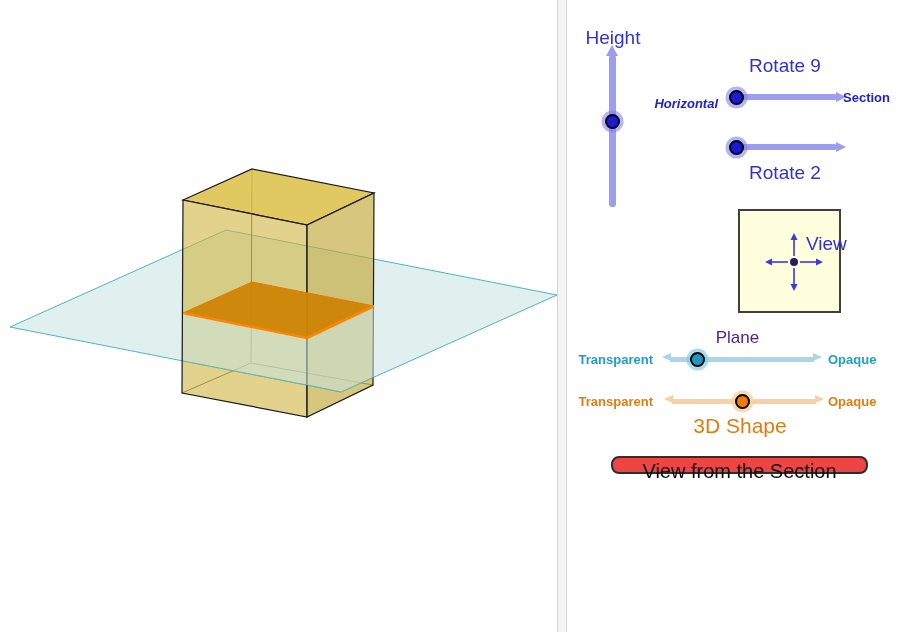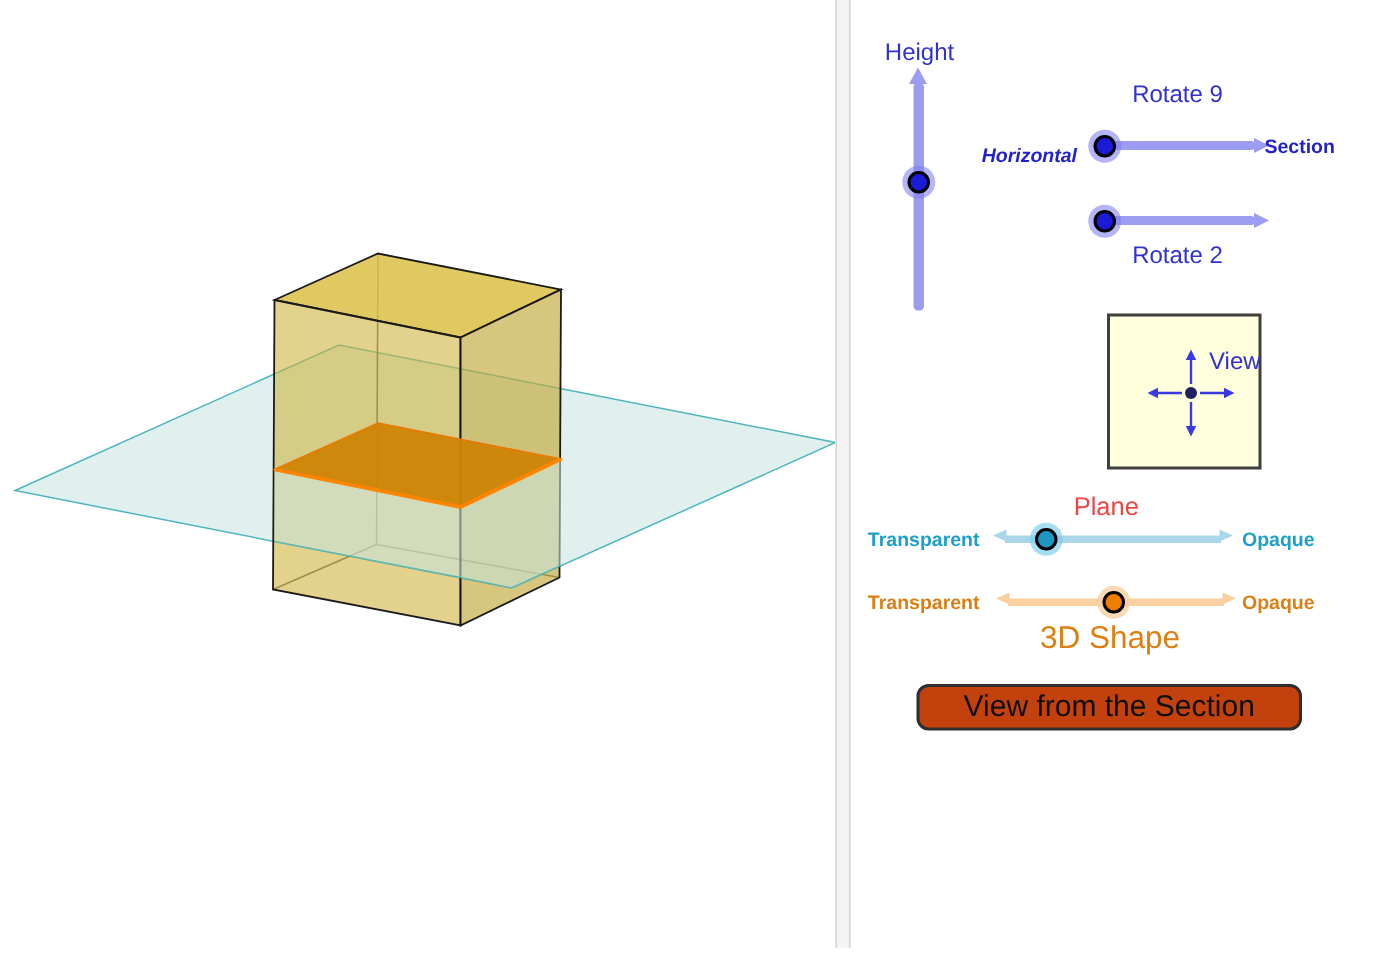--- a/index.html
+++ b/index.html
@@ -11,23 +11,23 @@
     overflow:hidden;
   }
   .abs{position:absolute;}
   
   .divider{
     position:absolute;left:557px;top:0;width:8px;height:632px;
     background:#f4f4f4;
     border-left:1px solid #d4d4d4;border-right:1px solid #d4d4d4;
   }
   
-  .lbl-blue{color:#3232d0;font-size:16px;}
+  .lbl-blue{color:#3232d0;font-size:19px;}
   .lbl-blue-sm{color:#2222cc;font-size:13px;font-weight:bold;}
-  .lbl-teal{color:#ef4444;font-size:17px;}
+  .lbl-teal{color:#4c1d95;font-size:17px;}
   .lbl-teal-sm{color:#1d9fc9;font-size:13px;font-weight:bold;}
   .lbl-orange{color:#dd7e12;font-size:21px;}
   .lbl-orange-sm{color:#dd7e12;font-size:13px;font-weight:bold;}
   .tc{text-align:center;} .tr{text-align:right;}
   
   .track-v{width:7px;background:#9c9cf0;border-radius:3px;}
   .track-h{height:6px;background:#9c9cf0;border-radius:3px;}
   .arrow-up{width:0;height:0;border-left:6px solid transparent;border-right:6px solid transparent;border-bottom:11px solid #9c9cf0;}
   .arrow-right-blue{width:0;height:0;border-top:5px solid transparent;border-bottom:5px solid transparent;border-left:10px solid #9c9cf0;}
   .track-plane{height:5px;background:#a9d6e8;}
@@ -44,22 +44,22 @@
   .handle-blue{background:#1b1bd6;box-shadow:0 0 0 3.5px rgba(130,130,240,0.60);}
   .handle-teal{background:#1e97c2;box-shadow:0 0 0 3.5px rgba(120,205,235,0.65);}
   .handle-orange{background:#ef7d00;box-shadow:0 0 0 3.5px rgba(249,209,163,0.80);}
   
   .move-pad{
     position:absolute;left:738px;top:209px;width:103px;height:104px;
     background:#ffffde;border:2px solid #3f3f3f;box-sizing:border-box;cursor:pointer;
   }
   
   .section-btn{
-    position:absolute;left:611px;top:456px;width:257px;height:31px;
-    background:#c2410c;border:2px solid #2e2e2e;border-radius:8px;
+    position:absolute;left:611px;top:456px;width:257px;height:18px;
+    background:#ef4444;border:2px solid #2e2e2e;border-radius:8px;
     font-family:"Liberation Sans", sans-serif;
     font-size:20px;color:#0f0f0f;line-height:27px;text-align:center;
     padding:0;cursor:pointer;box-sizing:border-box;
   }
 </style>
 </head>
 <body>
 
 <div id="app">
 

